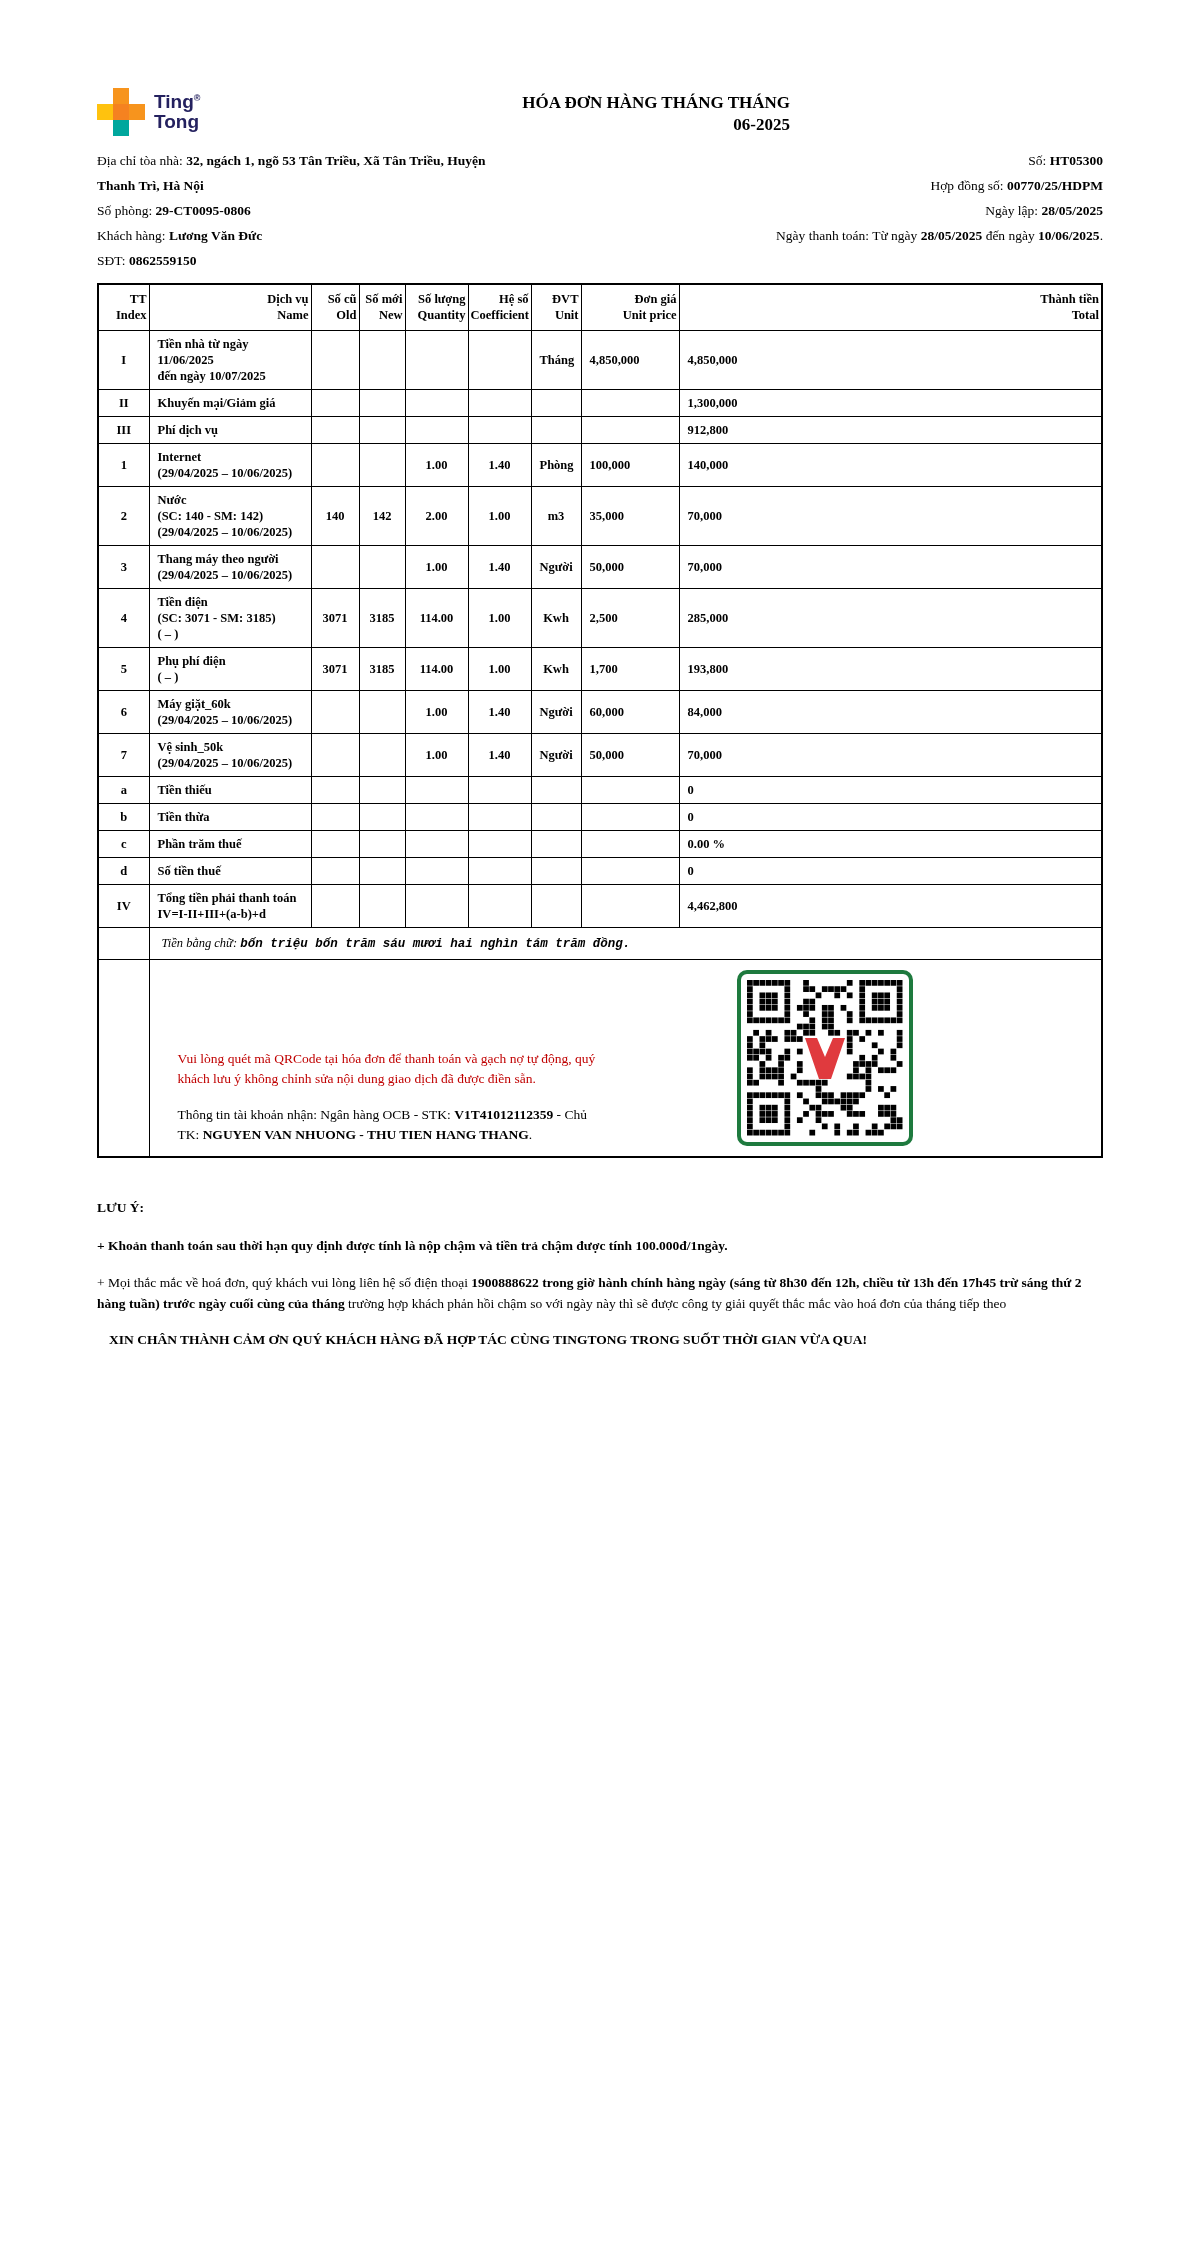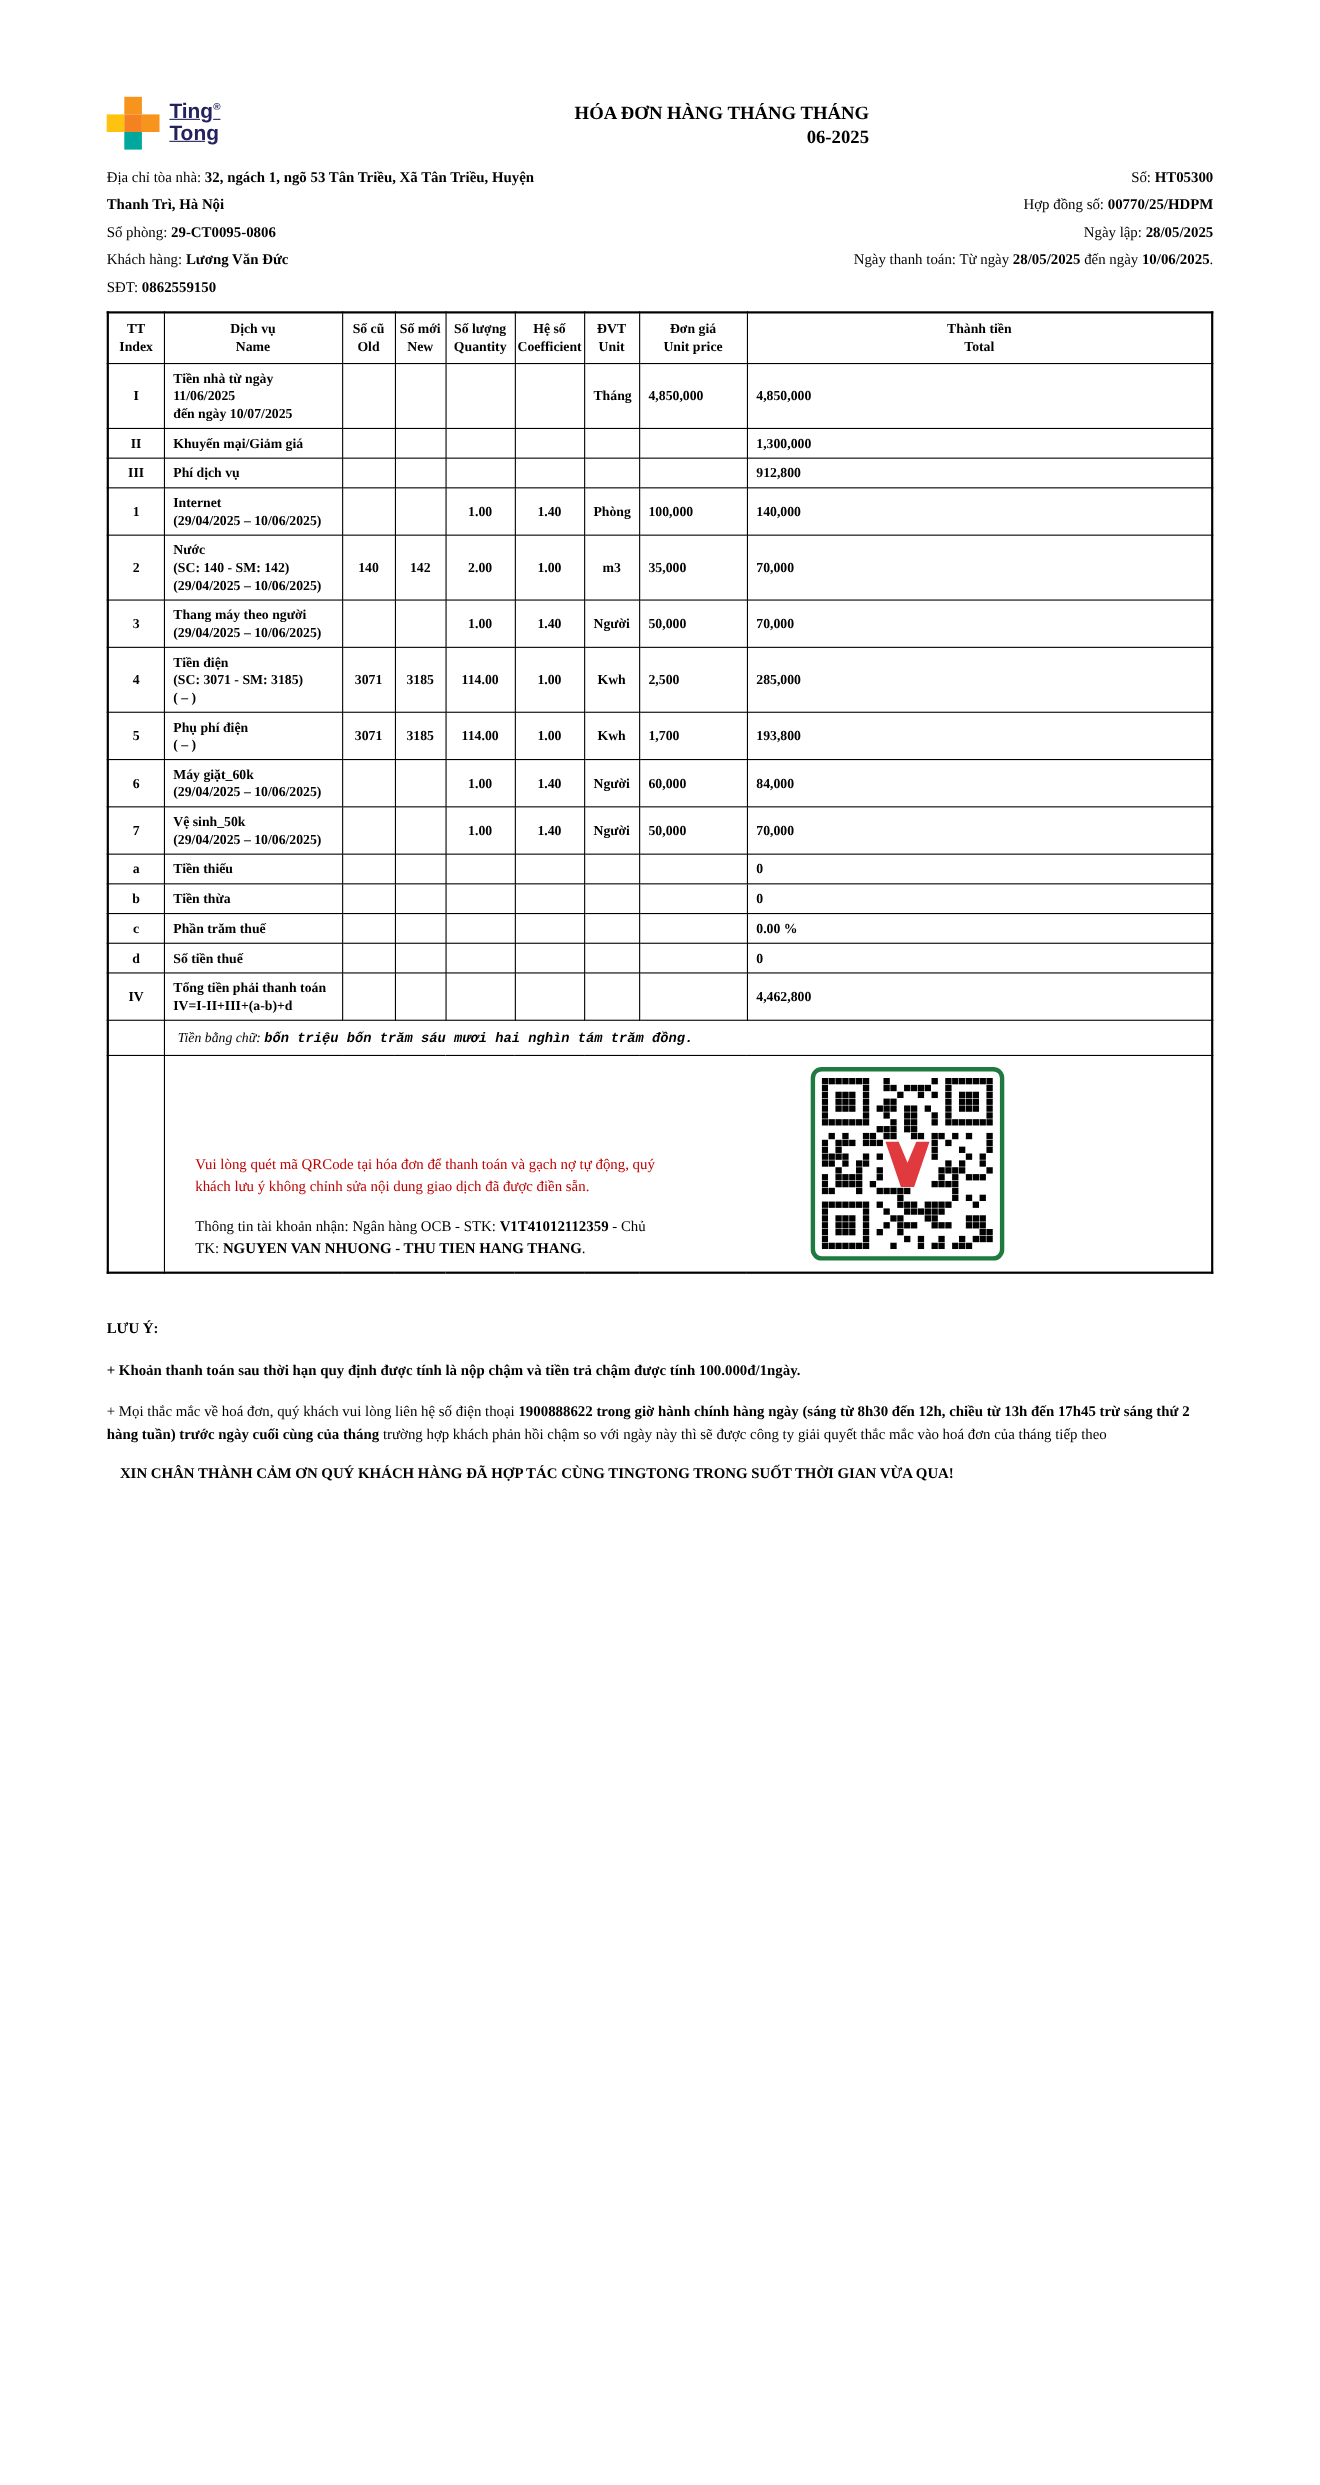--- a/index.html
+++ b/index.html
@@ -18,37 +18,37 @@
   .logo-grid { width: 48px; height: 48px; display: grid;
                grid-template-rows: repeat(3,1fr); grid-template-columns: repeat(3,1fr); }
   .sq { display: block; }
   .sq-top    { grid-area: 1/2; background: var(--logo-orange,#F7941D); }
   .sq-left   { grid-area: 2/1; background: var(--logo-yellow,#FFC20E); }
   .sq-mid    { grid-area: 2/2; background: var(--logo-orange-dark,#F58220); }
   .sq-right  { grid-area: 2/3; background: var(--logo-orange,#F7941D); }
   .sq-bottom { grid-area: 3/2; background: var(--logo-teal,#00A79D); }
   .logo-text { font-family: "Liberation Sans", "DejaVu Sans", sans-serif;
                font-weight: bold; font-size: 19px; line-height: 1.05;
-               color: var(--logo-navy,#24215F); text-decoration: underline; }
+               color: var(--logo-navy,#24215F); }
   .logo-text sup { font-size: 9px; }
   .title { width: 280px; margin: 4px 313px 0 auto;
            font-size: 17px; line-height: 1.3; text-align: right; font-weight: bold; }
 
   
   .meta { display: flex; justify-content: space-between; margin-top: 12px; font-size: 13.5px; }
   .meta-left { width: 392px; }
   .meta-right { text-align: right; }
   .meta-line { line-height: 25px; }
 
   
   .invoice-table { width: 100%; border-collapse: collapse; margin-top: 10px;
                    font-size: 12.5px; font-weight: bold; table-layout: fixed;
                    border: 2px solid #000; }
   .invoice-table th, .invoice-table td { border: 1px solid #000; vertical-align: middle; }
-  .invoice-table th { padding: 6px 2px; text-align: center; line-height: 1.3; }
+  .invoice-table th { padding: 6px 2px; text-align: right; line-height: 1.3; }
   .invoice-table td { padding: 5px 8px; line-height: 1.28; }
   .c-index, .c-old, .c-new, .c-qty, .c-coef, .c-unit { text-align: center; }
   .c-price, .c-total { text-align: left; }
   .c-name { text-align: left; }
 
   .words-cell { font-weight: normal; font-style: italic; padding: 7px 12px !important; }
   .words-cell b { font-weight: bold; font-family: Liberation Mono, monospace; }
 
   .qr-cell { font-weight: normal; padding: 10px 16px 10px 28px !important; }
   .qr-inner { display: flex; align-items: flex-end; }

